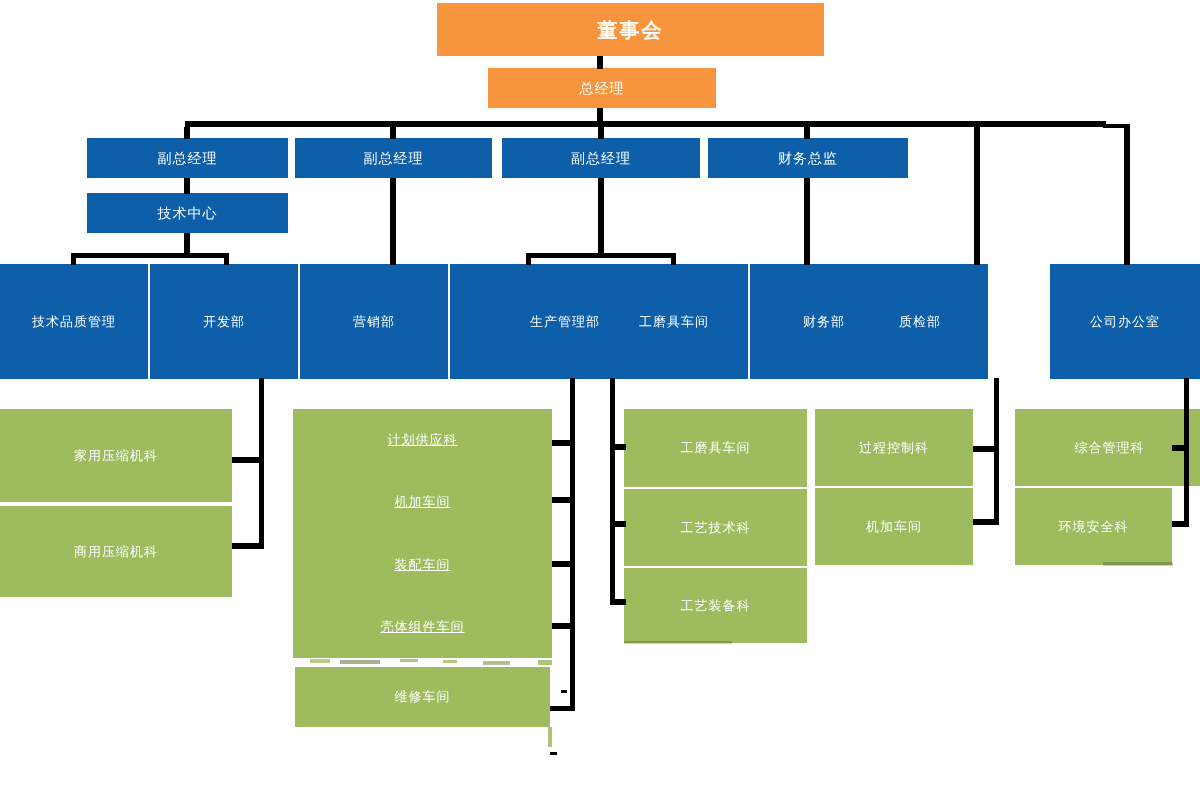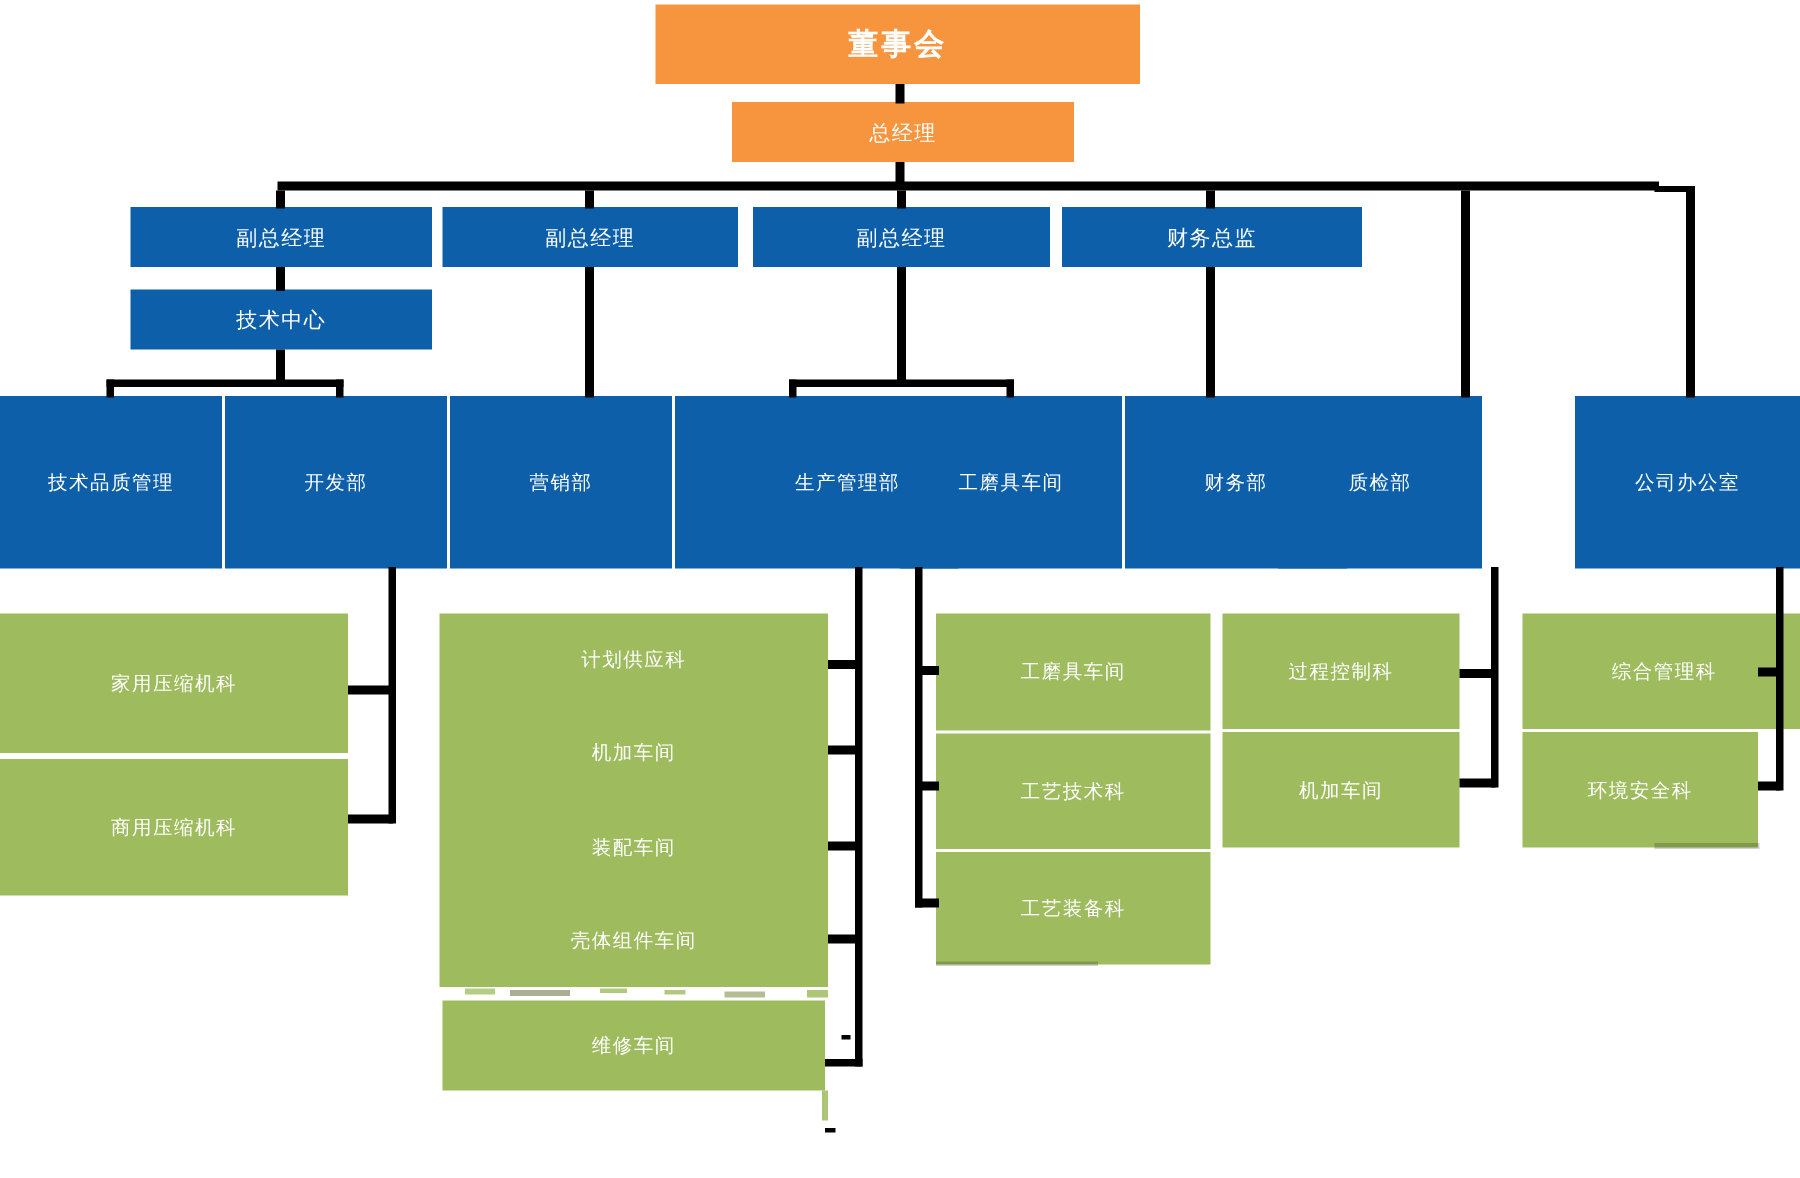--- a/index.html
+++ b/index.html
@@ -23,30 +23,30 @@
   }
   .orange{background:var(--orange);}
   .blue{background:var(--blue);}
   .green{background:var(--green);}
   .board{font-size:20px;font-weight:bold;letter-spacing:2px;}
   .lvl2{font-size:14px;}
   .line{position:absolute;background:var(--connector);}
   .colblock{position:absolute;display:flex;flex-direction:column;}
   .colblock .cell{
     flex:1;display:flex;align-items:center;justify-content:center;
-    color:var(--text_on_fill);font-size:13px;letter-spacing:1px;
+    color:var(--text_on_fill);font-size:13px;letter-spacing:1px;text-decoration:underline;
   }
   .artifact{position:absolute;}
 </style>
 </head>
 <body>
 
 <div class="stage">
 
-  <div class="box orange board" style="left:437px;top:3px;width:323px;height:53px;">董事会</div>
+  <div class="box orange board" style="left:437px;top:3px;width:387px;height:53px;">董事会</div>
   <div class="box orange lvl2" style="left:488px;top:68px;width:228px;height:40px;">总经理</div>
 
   <div class="box blue lvl2" style="left:87px;top:138px;width:201px;height:40px;">副总经理</div>
   <div class="box blue lvl2" style="left:295px;top:138px;width:197px;height:40px;">副总经理</div>
   <div class="box blue lvl2" style="left:502px;top:138px;width:198px;height:40px;">副总经理</div>
   <div class="box blue lvl2" style="left:708px;top:138px;width:200px;height:40px;">财务总监</div>
   <div class="box blue lvl2" style="left:87px;top:193px;width:201px;height:40px;">技术中心</div>
 
   <div class="box blue" style="left:0px;top:264px;width:148px;height:115px;">技术品质管理</div>
   <div class="box blue" style="left:150px;top:264px;width:148px;height:115px;">开发部</div>

